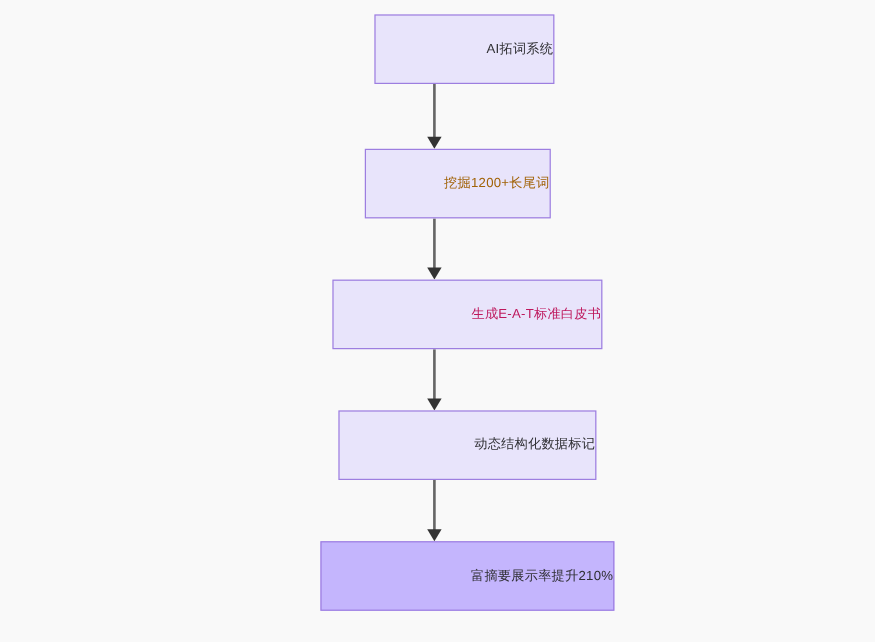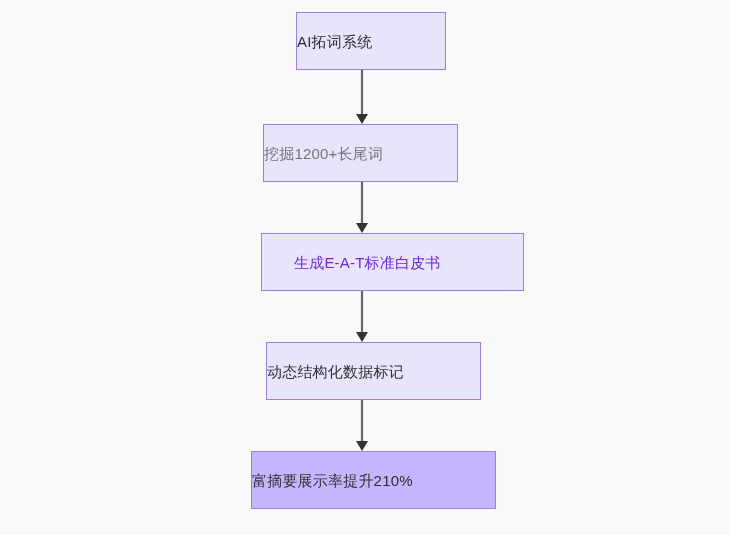--- a/index.html
+++ b/index.html
@@ -18,26 +18,27 @@
     width: 729px;
     height: 535px;
   }
   .node {
     position: absolute;
     box-sizing: border-box;
     background: #e8e4fb;
     border: 1.4px solid #9d7ee0;
     display: flex;
     align-items: center;
-    justify-content: flex-start;
+    justify-content: flex-end;
     color: #2f2f33;
-    font-size: 15px;
+    font-size: 11px;
     line-height: 1;
     letter-spacing: 0.2px;
     white-space: nowrap;
+    margin-left: 16px;
   }
   .node-label {
     display: block;
   }
   .connector {
     position: absolute;
     width: 18px;
     overflow: visible;
   }
   .connector svg {
@@ -71,26 +72,26 @@
   <div class="connector" id="edge-4-el" style="left: 353px; top: 400px;">
     <svg width="18" height="51" viewBox="0 0 18 51">
       <line x1="9" y1="0" x2="9" y2="43" stroke="#666666" stroke-width="2.2"></line>
       <polygon points="9,51 3,41 15,41" fill="#333333"></polygon>
     </svg>
   </div>
 
   <div class="node" id="node-1-el" style="left: 296px; top: 12px; width: 150px; height: 58px; background: rgb(232, 228, 251); border-color: rgb(157, 126, 224); color: rgb(47, 47, 51);">
     <span class="node-label">AI拓词系统</span>
   </div>
-  <div class="node" id="node-2-el" style="left: 263px; top: 124px; width: 195px; height: 58px; background: rgb(232, 228, 251); border-color: rgb(157, 126, 224); color: #737373;">
+  <div class="node" id="node-2-el" style="left: 288px; top: 124px; width: 155px; height: 58px; background: rgb(232, 228, 251); border-color: rgb(157, 126, 224); color: #a16207;">
     <span class="node-label">挖掘1200+长尾词</span>
   </div>
-  <div class="node" id="node-3-el" style="left: 261px; top: 233px; width: 263px; height: 58px; background: rgb(232, 228, 251); border-color: rgb(157, 126, 224); color: #6d28d9; padding-left: 32px;">
+  <div class="node" id="node-3-el" style="left: 261px; top: 233px; width: 225px; height: 58px; background: rgb(232, 228, 251); border-color: rgb(157, 126, 224); color: #be185d; padding-left: 32px;">
     <span class="node-label">生成E-A-T标准白皮书</span>
   </div>
-  <div class="node" id="node-4-el" style="left: 266px; top: 342px; width: 215px; height: 58px; background: rgb(232, 228, 251); border-color: rgb(157, 126, 224); color: rgb(47, 47, 51);">
+  <div class="node" id="node-4-el" style="left: 266px; top: 342px; width: 215px; height: 58px; background: rgb(232, 228, 251); border-color: rgb(157, 126, 224); color: rgb(47, 47, 51); font-family: Liberation Mono, monospace;">
     <span class="node-label">动态结构化数据标记</span>
   </div>
   <div class="node" id="node-5-el" style="left: 251px; top: 451px; width: 245px; height: 58px; background: #c4b5fd; border-color: rgb(157, 126, 224); color: rgb(47, 47, 51);">
     <span class="node-label">富摘要展示率提升210%</span>
   </div>
 
 </div>
 
 </body></html>

